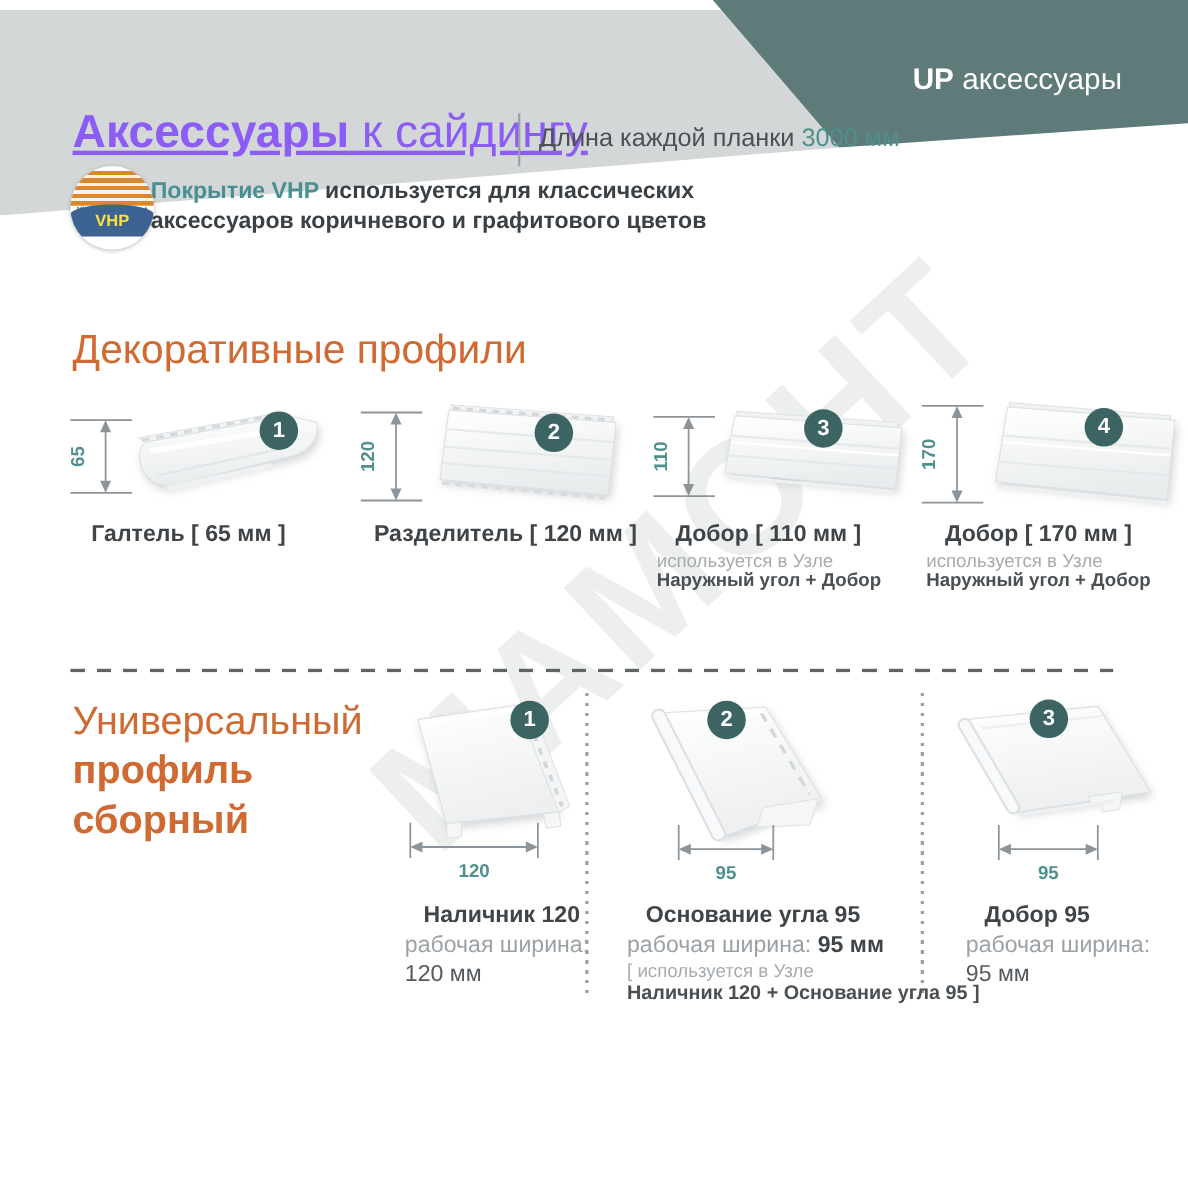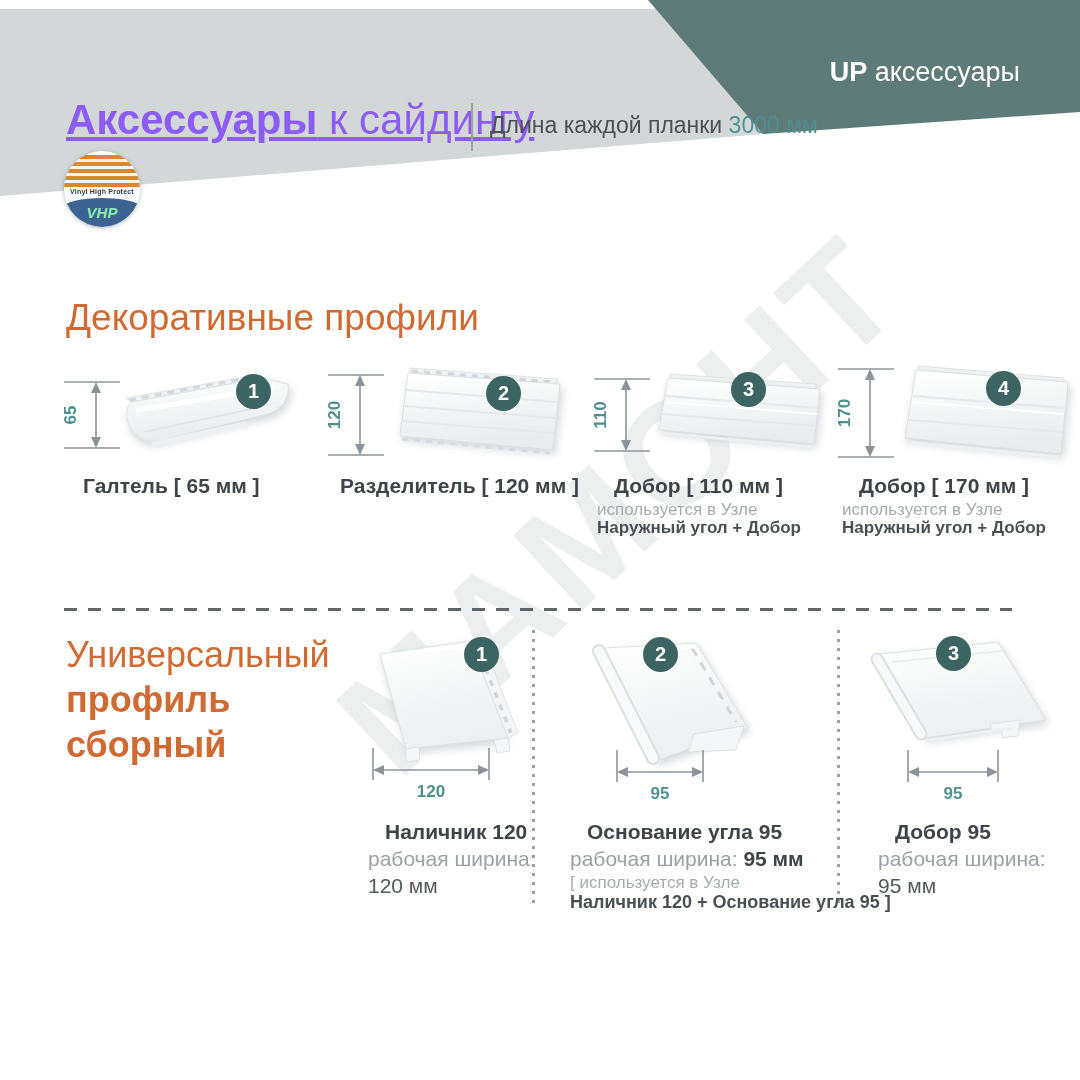--- a/index.html
+++ b/index.html
@@ -25,23 +25,23 @@
   .plank{position:absolute;left:490px;top:112px;z-index:2;font-size:23px;color:#4b5054;white-space:nowrap;}
   .teal{color:#4f908e;}
 
   
   .vhp-logo{position:absolute;left:64px;top:151px;width:76px;height:76px;z-index:3;border-radius:50%;
             background:#fff;overflow:hidden;box-shadow:0 1px 4px rgba(40,60,70,.35);}
   .vhp-stripes{position:absolute;top:4px;left:0;right:0;height:32px;
                background:repeating-linear-gradient(180deg,#d8892d 0 4px,#f7f3ec 4px 7px);}
   .vhp-small{position:absolute;top:37px;left:0;width:100%;text-align:center;font-size:7px;
              font-weight:bold;color:#23415f;letter-spacing:.2px;}
-  .vhp-bottom{position:absolute;bottom:0;left:0;right:0;height:29px;background:#3c6391;
+  .vhp-bottom{position:absolute;bottom:12px;left:0;right:0;height:29px;background:#3c6391;
               border-radius:38px 38px 0 0/9px 9px 0 0;display:flex;align-items:center;
-              justify-content:center;color:#86efac;font-weight:bold;font-size:15px;font-style:italic;}
+              justify-content:center;color:#fde047;font-weight:bold;font-size:15px;}
   .vhp-lead{position:absolute;left:137px;top:160px;width:590px;z-index:2;font-size:21px;
             font-weight:bold;color:#3b4044;line-height:27px;}
   .vhp-lead .teal{color:#4a8f91;}
 
   
   .sec-title{position:absolute;left:66px;z-index:2;font-size:37px;color:#cf6a33;white-space:nowrap;}
   .sec-title .b{font-weight:normal;}
   #dec-title{top:297px;}
   #uni-title{position:absolute;left:66px;top:632px;z-index:2;font-size:36px;color:#cf6a33;line-height:45px;}
   #uni-title .b{font-weight:bold;}
@@ -96,20 +96,24 @@
   <div class="plank">
     <span>Длина каждой планки</span>
     <span class="teal">3000 мм</span>
   </div>
 
   <div class="vhp-logo">
     <div class="vhp-stripes"></div>
     <div class="vhp-small">Vinyl High Protect</div>
     <div class="vhp-bottom">VHP</div>
   </div>
+  <div class="vhp-lead">
+    <span class="teal">Покрытие VHP</span>
+    <span>используется для классических аксессуаров коричневого и графитового цветов</span>
+  </div>
 
   <div class="sec-title" id="dec-title">
     <span>Декоративные</span>
     <span class="b">профили</span>
   </div>
 
   <svg class="dim" style="left:62px;top:380px" width="60" height="70" viewBox="0 0 60 70">
     <line x1="2" y1="2" x2="58" y2="2"></line>
       <line x1="2" y1="68" x2="58" y2="68"></line>
     <line x1="34" y1="8" x2="34" y2="62"></line>

